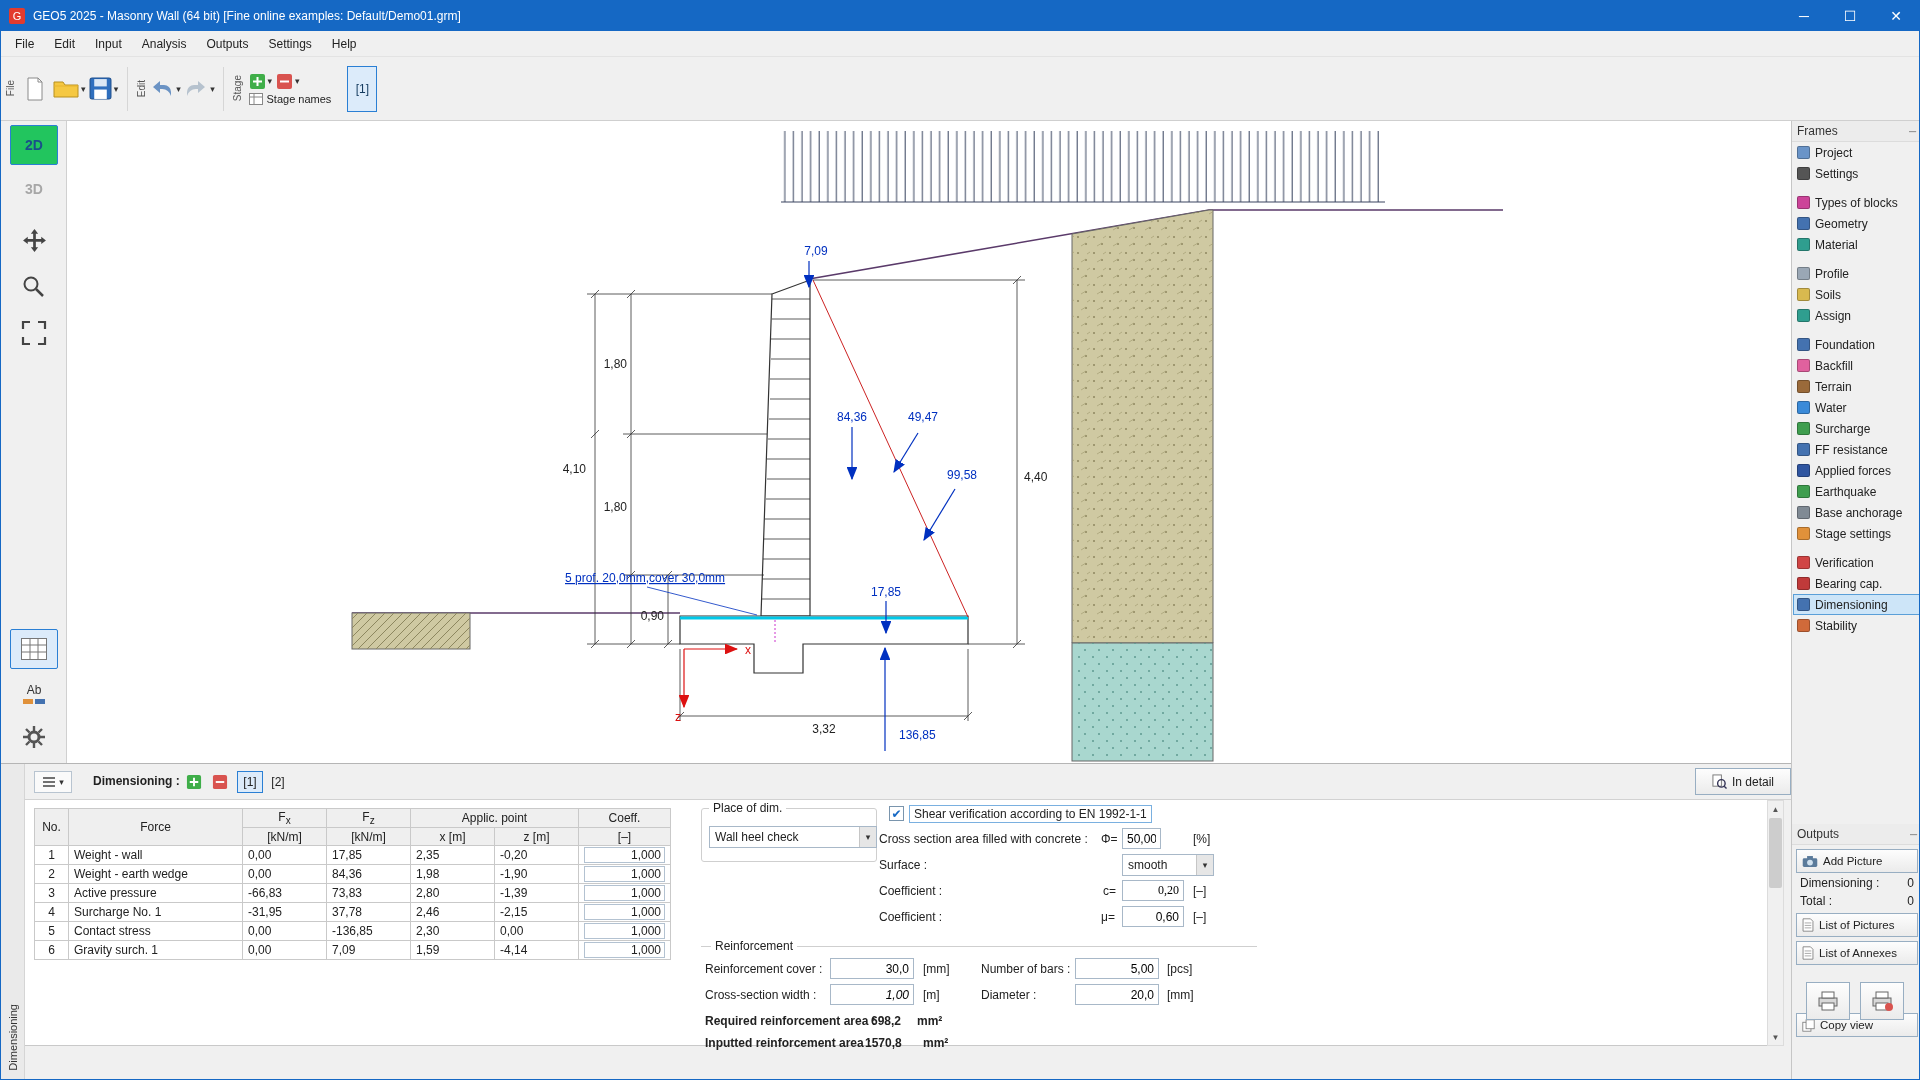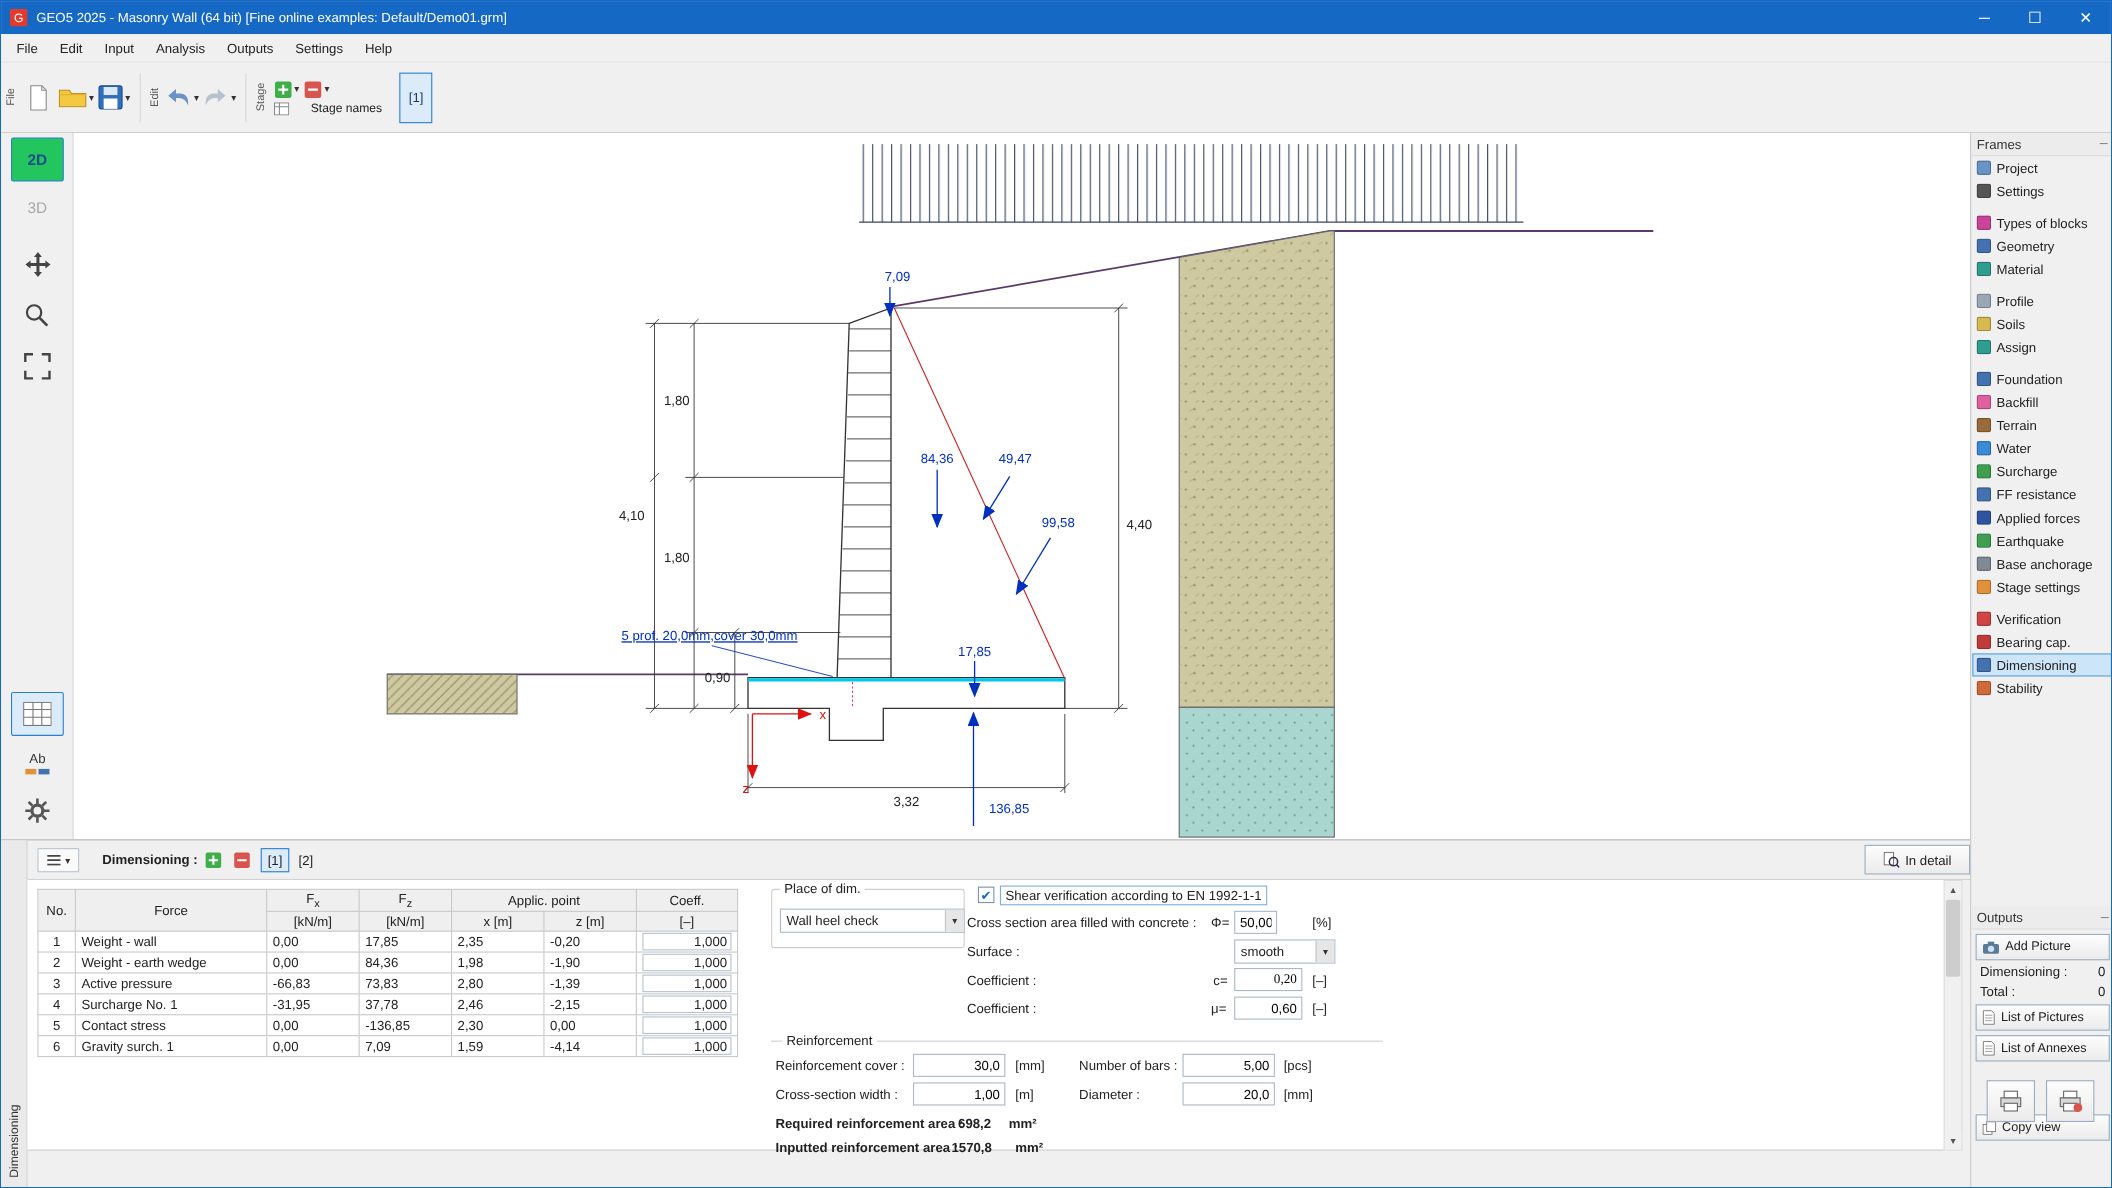--- a/index.html
+++ b/index.html
@@ -14,27 +14,27 @@
   .menu-item{padding:4px 10px;font-size:12px;color:#222}
   
   .toolbar{position:absolute;top:56px;left:0;width:100%;height:64px;background:#f0f0f0;border-bottom:1px solid #cfcfcf;display:flex;align-items:center;padding-left:2px}
   .vert{writing-mode:vertical-rl;transform:rotate(180deg)}
   .vlab{font-size:10px;color:#555;height:56px;display:flex;align-items:center;justify-content:center;padding:0 2px}
   .tb{height:40px;min-width:34px;display:flex;align-items:center;justify-content:center;background:transparent;border:1px solid transparent;gap:2px}
   .dd{font-size:9px;color:#333}
   .sep{width:1px;height:44px;background:#d6d6d6;margin:0 6px}
   .stage-grp{display:flex;flex-direction:column;gap:3px;margin:0 4px}
   .stage-row{display:flex;align-items:center;gap:4px}
-  .stage-names{display:flex;align-items:center;gap:20px;font-size:11px;color:#222}
+  .stage-names{display:flex;align-items:center;gap:4px;font-size:11px;color:#222}
   .stage1-btn{width:30px;height:46px;margin-left:12px;border:1px solid #2a7fd4;background:#dcebfa;display:flex;align-items:center;justify-content:center;font-size:12px;color:#143a5e}
   
   .lstrip{position:absolute;left:0;top:120px;width:66px;height:642px;background:#f0f0f0;border-right:1px solid #d0d0d0}
   .lbtn{position:absolute;left:9px;width:48px;height:40px;display:flex;align-items:center;justify-content:center;border:1px solid transparent;border-radius:2px}
   .lbtn.sel2d{background:#22c55e;border-color:#2a7fd4;font-weight:bold;color:#1a4f8a;font-size:14px}
-  .lbtn.dis{color:#a7a7a7;font-weight:normal;font-size:14px}
+  .lbtn.dis{color:#a7a7a7;font-weight:bold;font-size:14px}
   .lbtn.selgrid{background:#dcebfa;border-color:#2a7fd4}
   
   .canvas{position:absolute;left:66px;top:120px;width:1724px;height:642px;background:#fff}
   .cad text{font-size:12px}
   .dimtxt{fill:#222}
   .fval{fill:#0030c0}
   
   .rcol{position:absolute;left:1790px;top:120px;width:130px;height:960px;background:#f0f0f0;border-left:1px solid #c6c6c6}
   .panel-hdr{height:21px;display:flex;align-items:center;padding:0 5px;font-size:12px;color:#333;background:#ececec;border-bottom:1px solid #dcdcdc}
   .hdr-min{margin-left:auto;color:#666;font-size:10px}
@@ -650,21 +650,21 @@
       <span class="grplegend" style="left:686px;top:139px">Reinforcement</span>
 
       <span class="lab" style="left:680px;top:162px">Reinforcement cover :</span>
       <input class="inp" style="left: 805px; top: 158px; width: 84px;" value="30,0">
       <span class="lab" style="left:898px;top:162px">[mm]</span>
       <span class="lab" style="left:956px;top:162px">Number of bars :</span>
       <input class="inp" style="left: 1050px; top: 158px; width: 84px;" value="5,00">
       <span class="lab" style="left:1142px;top:162px">[pcs]</span>
 
       <span class="lab" style="left:680px;top:188px">Cross-section width :</span>
-      <input class="inp" style="left: 805px; top: 184px; width: 84px;" value="1,00">
+      <input class="inp" style="left: 805px; top: 184px; width: 84px; font-style: italic;" value="1,00">
       <span class="lab" style="left:898px;top:188px">[m]</span>
       <span class="lab" style="left:956px;top:188px">Diameter :</span>
       <input class="inp" style="left: 1050px; top: 184px; width: 84px;" value="20,0">
       <span class="lab" style="left:1142px;top:188px">[mm]</span>
 
       <span class="lab bold" style="left:680px;top:214px">Required reinforcement area :</span>
       <span class="lab bold" style="left:846px;top:214px">698,2</span>
       <span class="lab bold" style="left:892px;top:214px">mm²</span>
 
       <span class="lab bold" style="left:680px;top:236px">Inputted reinforcement area :</span>

